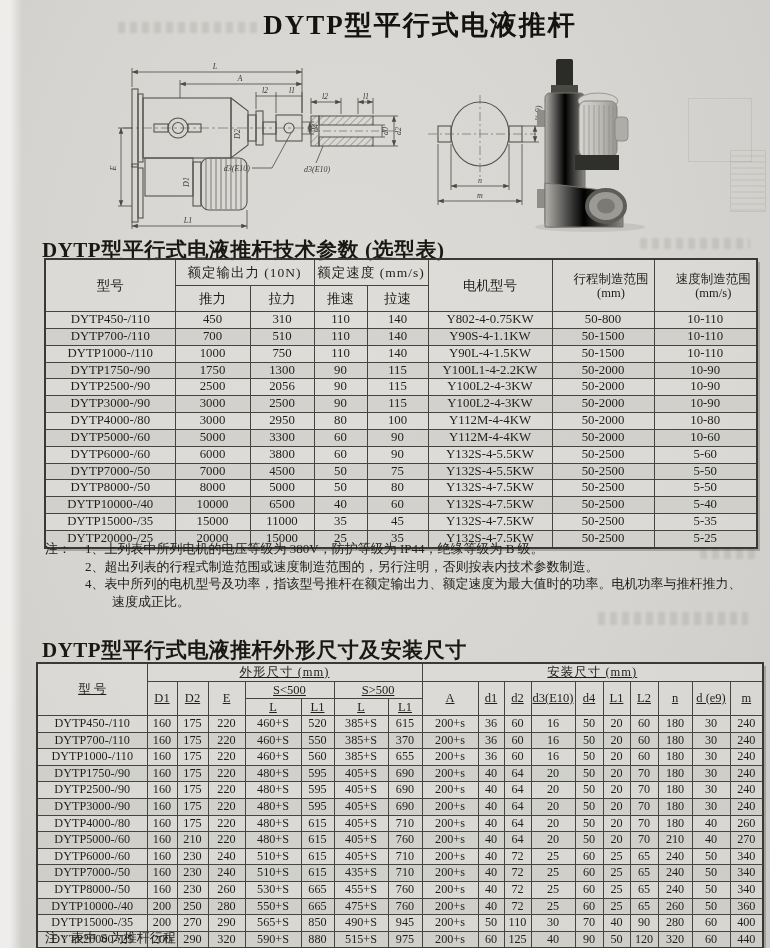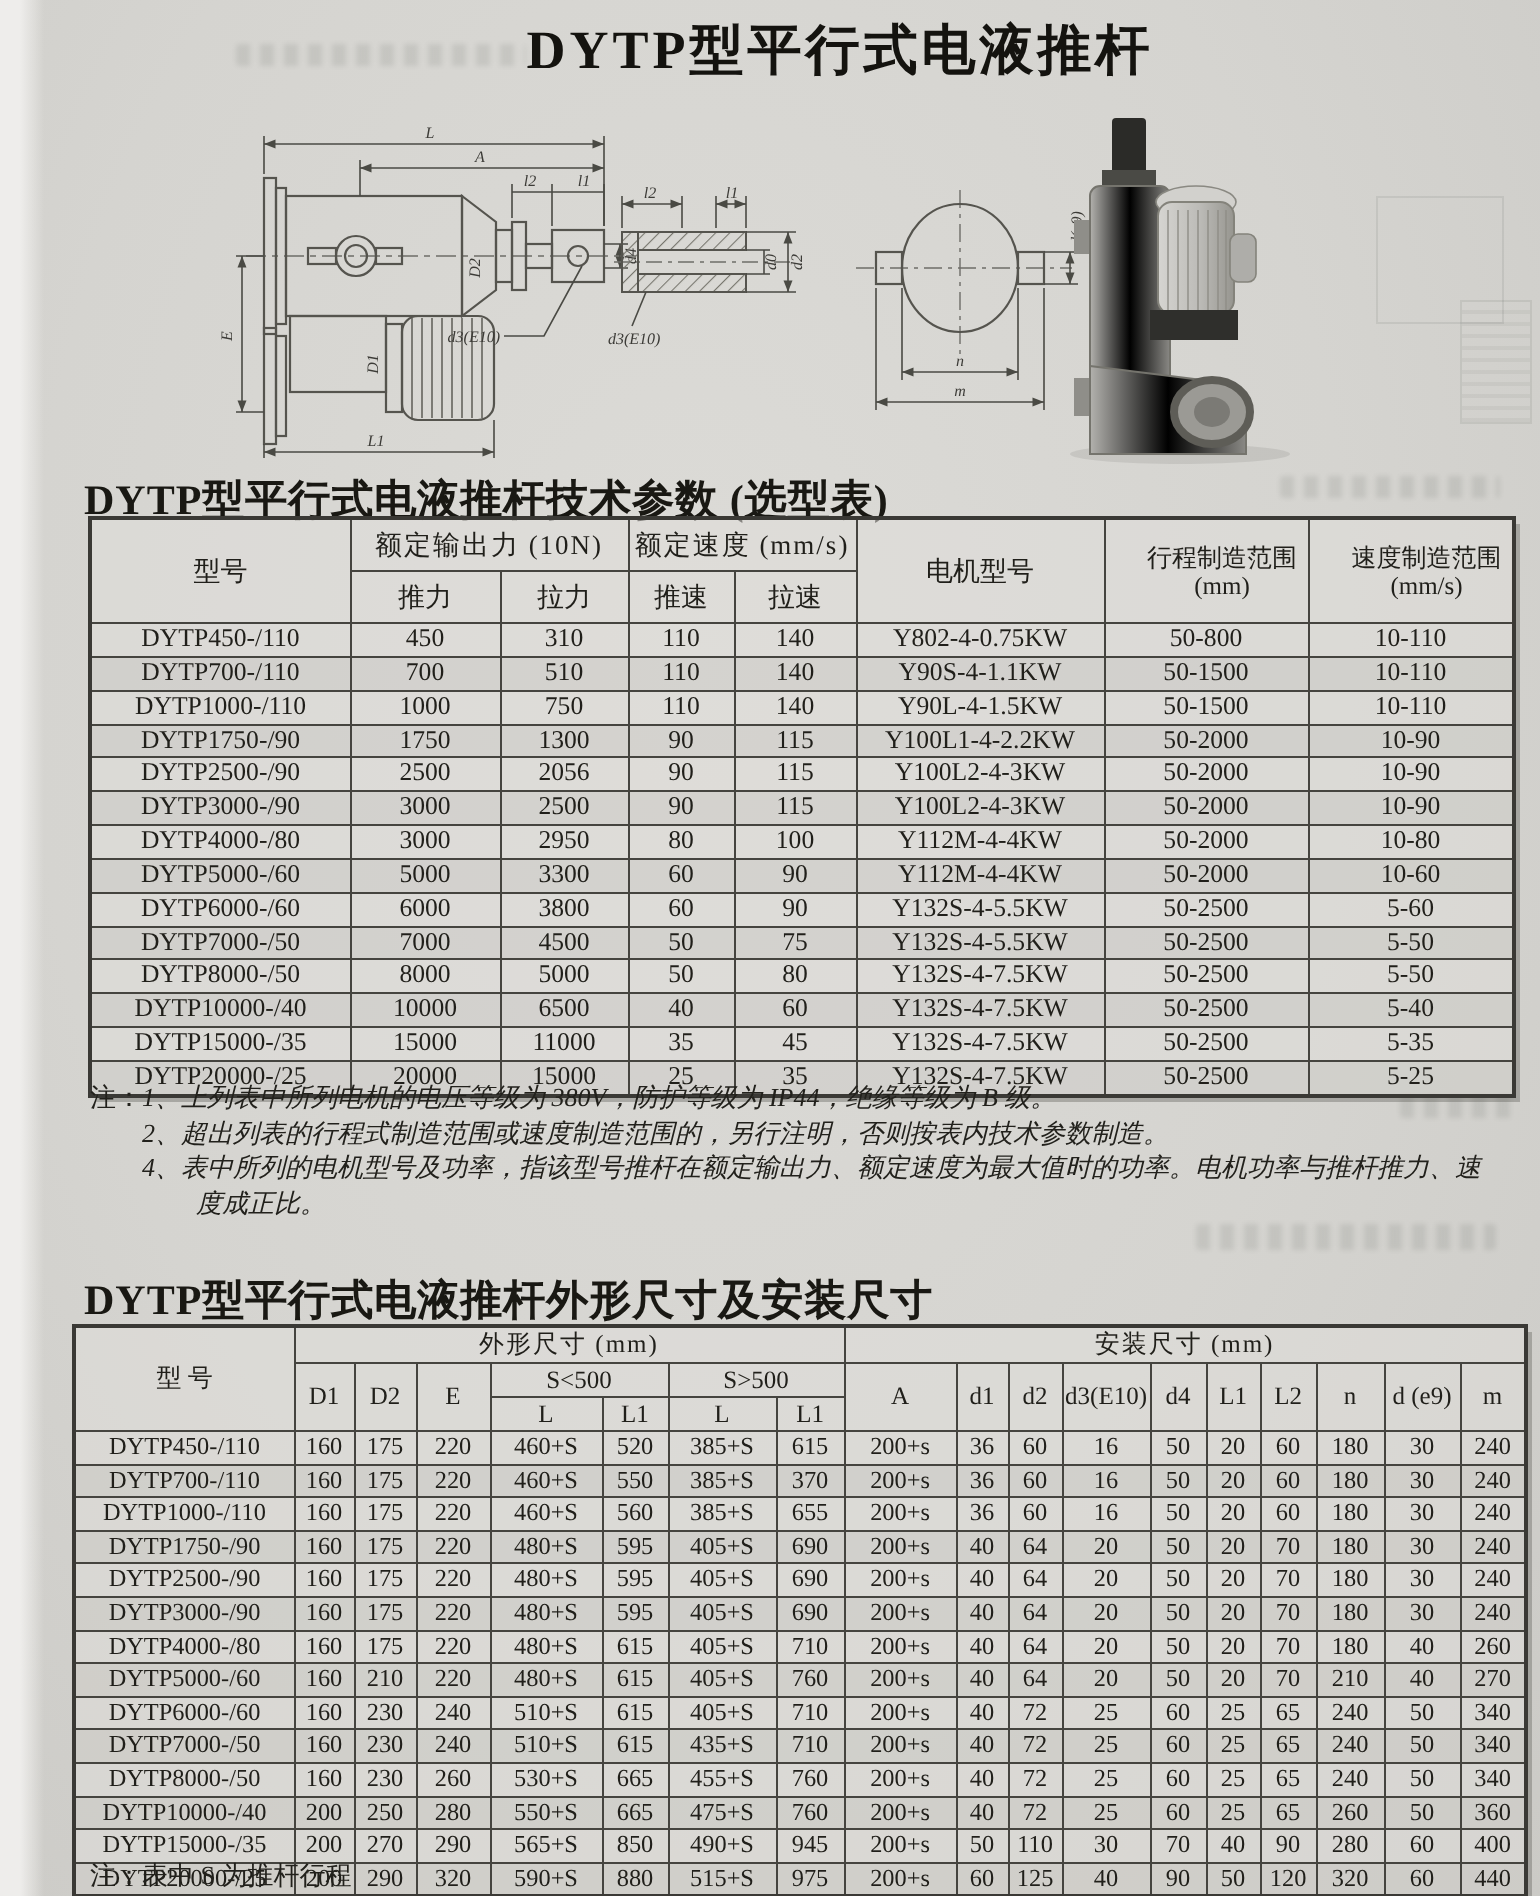--- a/index.html
+++ b/index.html
@@ -22,29 +22,29 @@
   table{border-collapse:collapse;table-layout:fixed;position:absolute;
         background:rgba(224,223,219,.55);
         box-shadow:3px 3px 0 -1px rgba(82,82,76,.35);}
   th,td{border:1px solid #45443f;font-weight:normal;text-align:center;
         overflow:hidden;white-space:nowrap;padding:0;color:#201f1a;}
   #t1{top:258px;left:44px;width:712px;border:2px solid #3a3935;font-size:13px;}
   #t1 thead th{height:25px;font-size:13.5px;}
   #t1 thead tr:first-child th{border-bottom-width:1px;}
   #t1 tbody td{height:15.85px;line-height:15.85px;font-size:12.8px;}
   #t2{top:662px;left:36px;width:726px;border:2px solid #3a3935;font-size:12.5px;}
-  #t2 thead th{height:16px;font-size:12.5px;}
+  #t2 thead th{height:16px;font-size:12.5px;text-decoration:underline;}
   #t2 tbody td{height:15.6px;line-height:15.6px;font-size:12.2px;}
   tbody tr:nth-child(even){background:rgba(96,104,92,.08);}
   .unit-line{font-size:12.5px;line-height:14px;margin-left:16px;}
   .grp{letter-spacing:1px;}
 
   .notes{position:absolute;top:540px;left:45px;width:706px;font-size:13px;line-height:17.6px;color:#22211c;}
   .note-label{position:absolute;left:0;top:0;}
-  .note-items{margin-left:26px;font-style:italic;}
+  .note-items{margin-left:40px;}
   .note-item{padding-left:27px;text-indent:-27px;}
   .note2{position:absolute;top:929px;left:45px;font-size:13px;color:#22211c;}
 
   svg{position:absolute;}
   #svg-side{left:90px;top:56px;width:270px;height:180px;}
   #svg-section{left:303px;top:86px;width:100px;height:110px;}
   #svg-trunnion{left:420px;top:82px;width:130px;height:145px;}
   #svg-photo{left:535px;top:55px;width:130px;height:177px;}
   .dimtxt{font-size:8px;font-style:italic;fill:#3c3b37;font-family:"Liberation Serif","DejaVu Serif",serif;}
   .blob{position:absolute;height:11px;border-radius:2px;opacity:.13;filter:blur(1.3px);

